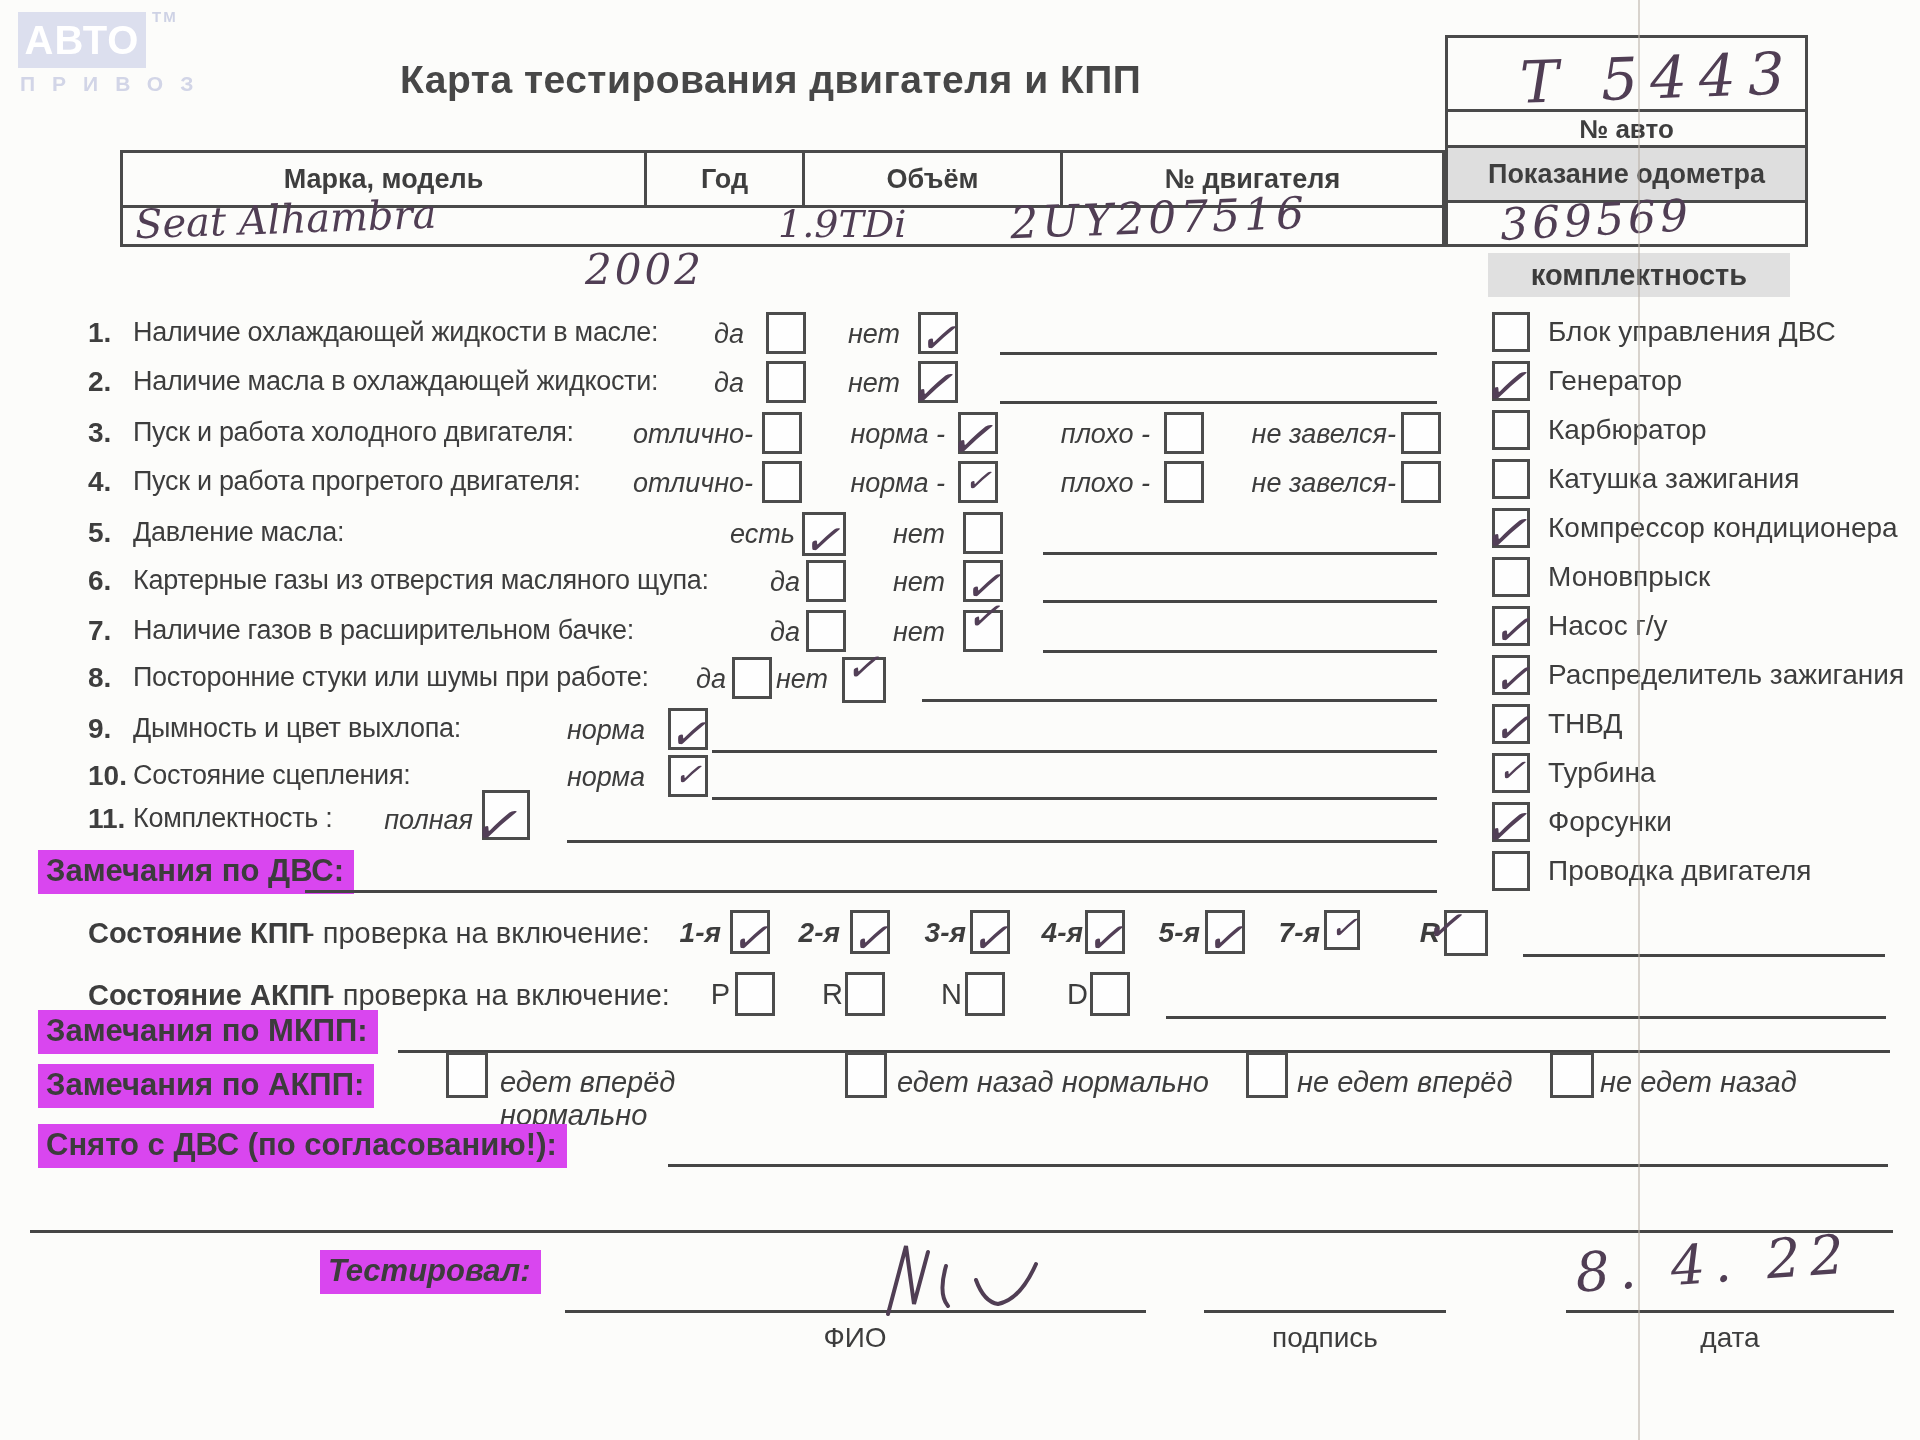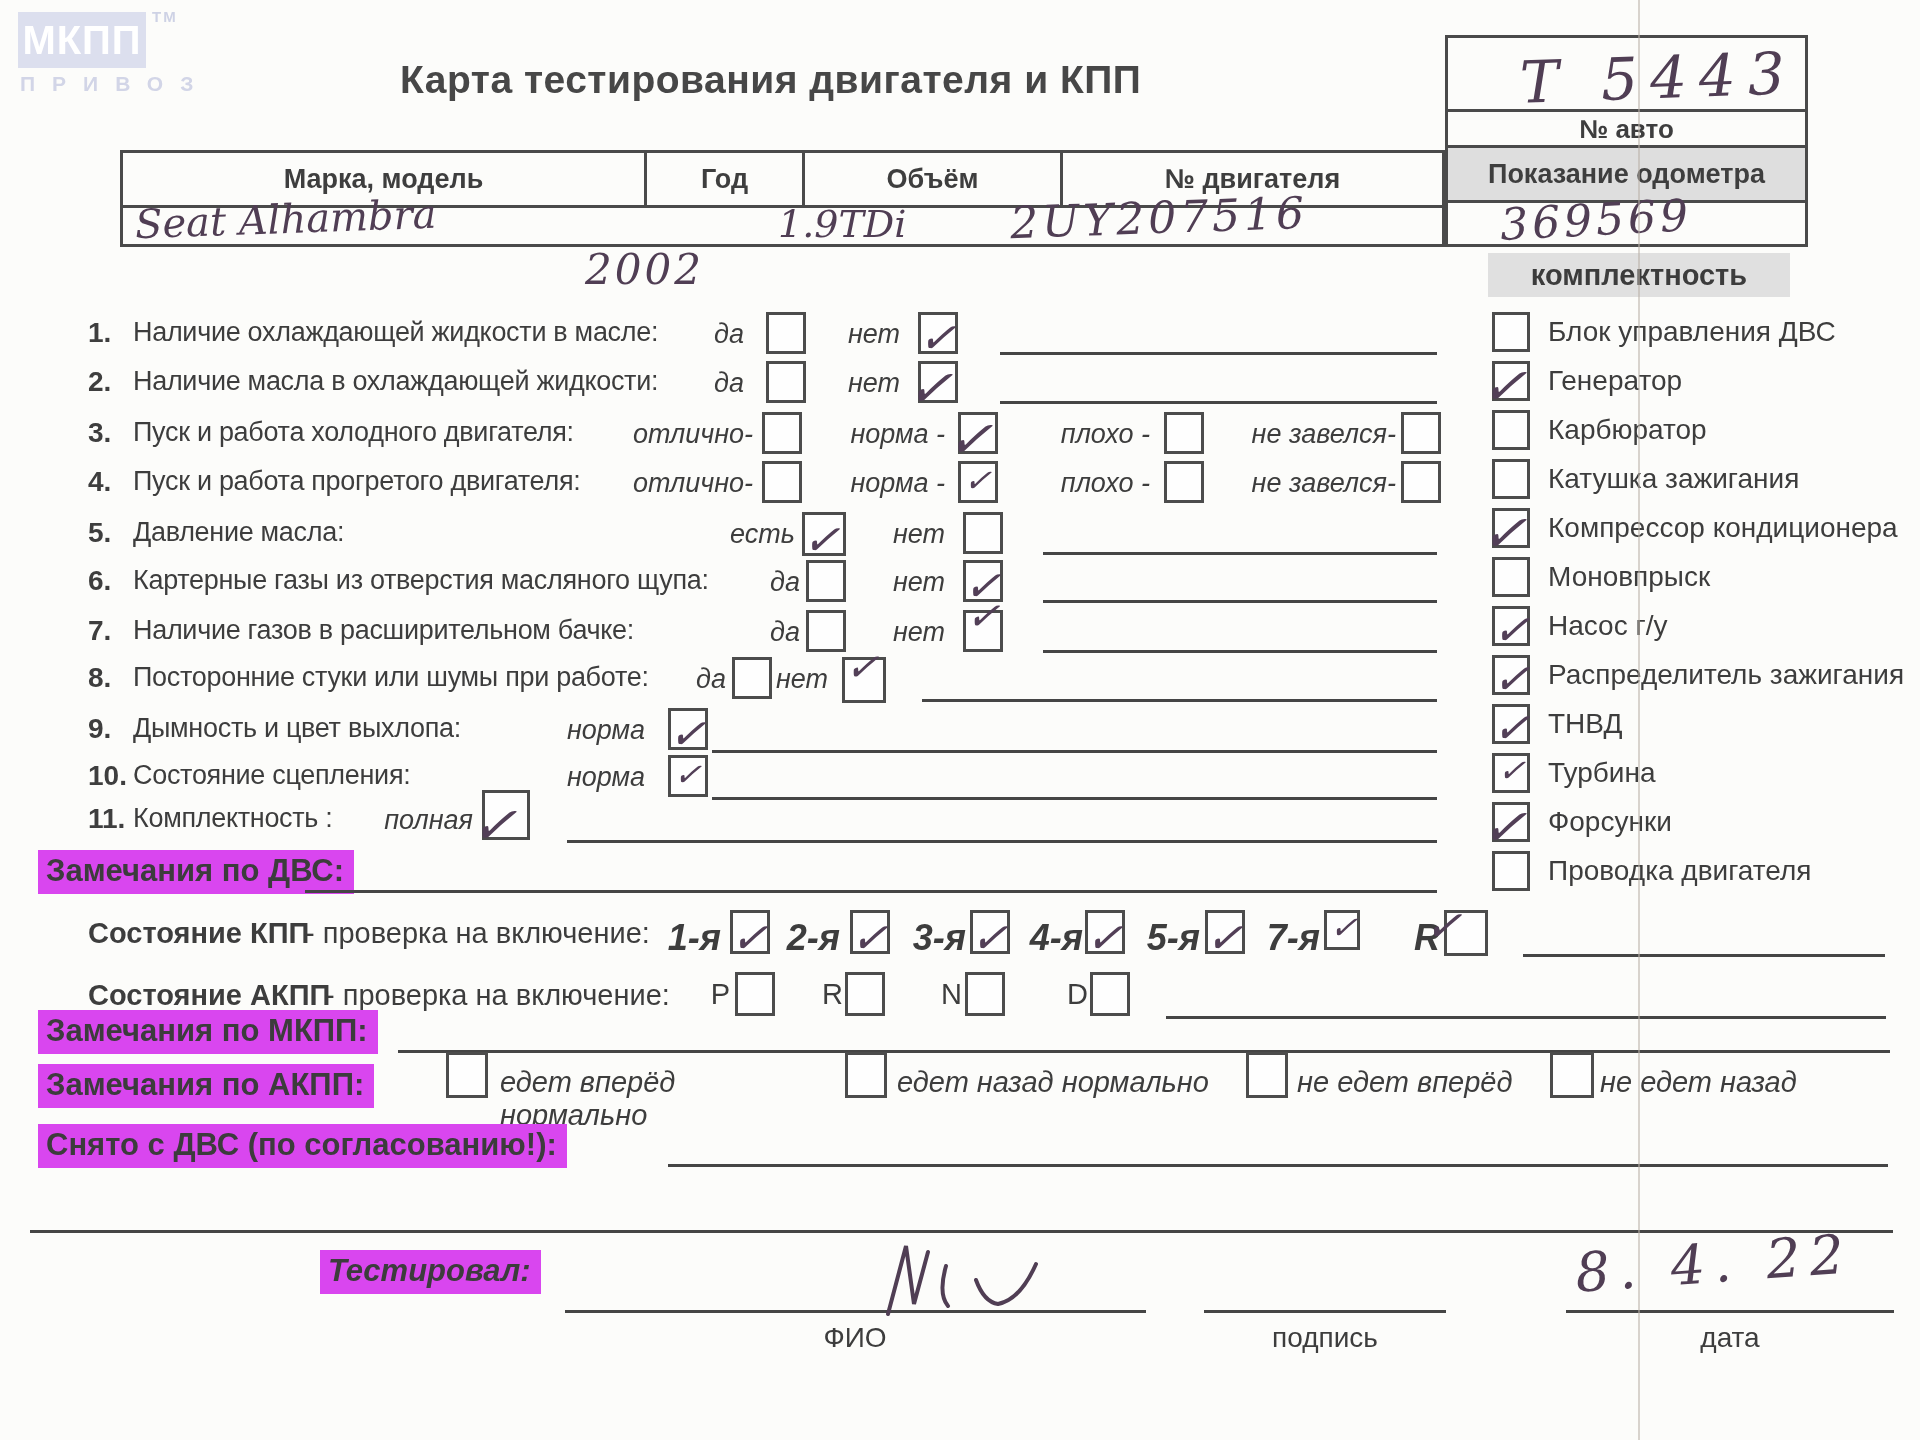--- a/index.html
+++ b/index.html
@@ -47,33 +47,33 @@
   .cb.v3.checked::after{font-size:33px;left:6px;bottom:0px;}
   .cb.v4.checked::after{font-size:40px;left:4px;bottom:10px;}
   .cb.v5.checked::after{left:-18px;bottom:2px;}
   .uline{position:absolute;height:0;border-bottom:3px solid #454545;}
   
   .shade{position:absolute;background:#d946ef;font-weight:bold;font-size:31px;color:#3c3c3c;padding:3px 10px 5px 8px;white-space:nowrap;}
   .shade.it{font-style:italic;}
   
   .glabel-bold{font-weight:bold;font-size:29px;color:#3d3d3d;}
   .glabel-rest{font-weight:normal;font-size:29px;color:#3d3d3d;text-align:right;}
-  .gearlbl{position:absolute;top:7px;font-style:italic;font-size:36px;font-weight:bold;text-align:right;color:#3d3d3d;}
+  .gearlbl{position:absolute;top:7px;font-style:italic;font-size:28px;font-weight:bold;text-align:right;color:#3d3d3d;}
   
   .flabel{position:absolute;font-size:28px;color:#3d3d3d;text-align:center;}
   .sig{position:absolute;z-index:6;}
 </style>
 </head>
 <body>
 
 <div id="page">
   <div class="fold"></div>
 
   <div class="logo-block">
-      <span>МКПП</span>
+      <span>АВТО</span>
     </div>
   <div class="logo-tm">ТМ</div>
   <div class="logo-sub">ПРИВОЗ</div>
 
   <div class="title">Карта тестирования двигателя  и КПП</div>
 
   <div class="autobox">
     <div class="r1"></div>
     <div class="r2">№ авто</div>
     <div class="r3">Показание одометра</div>

